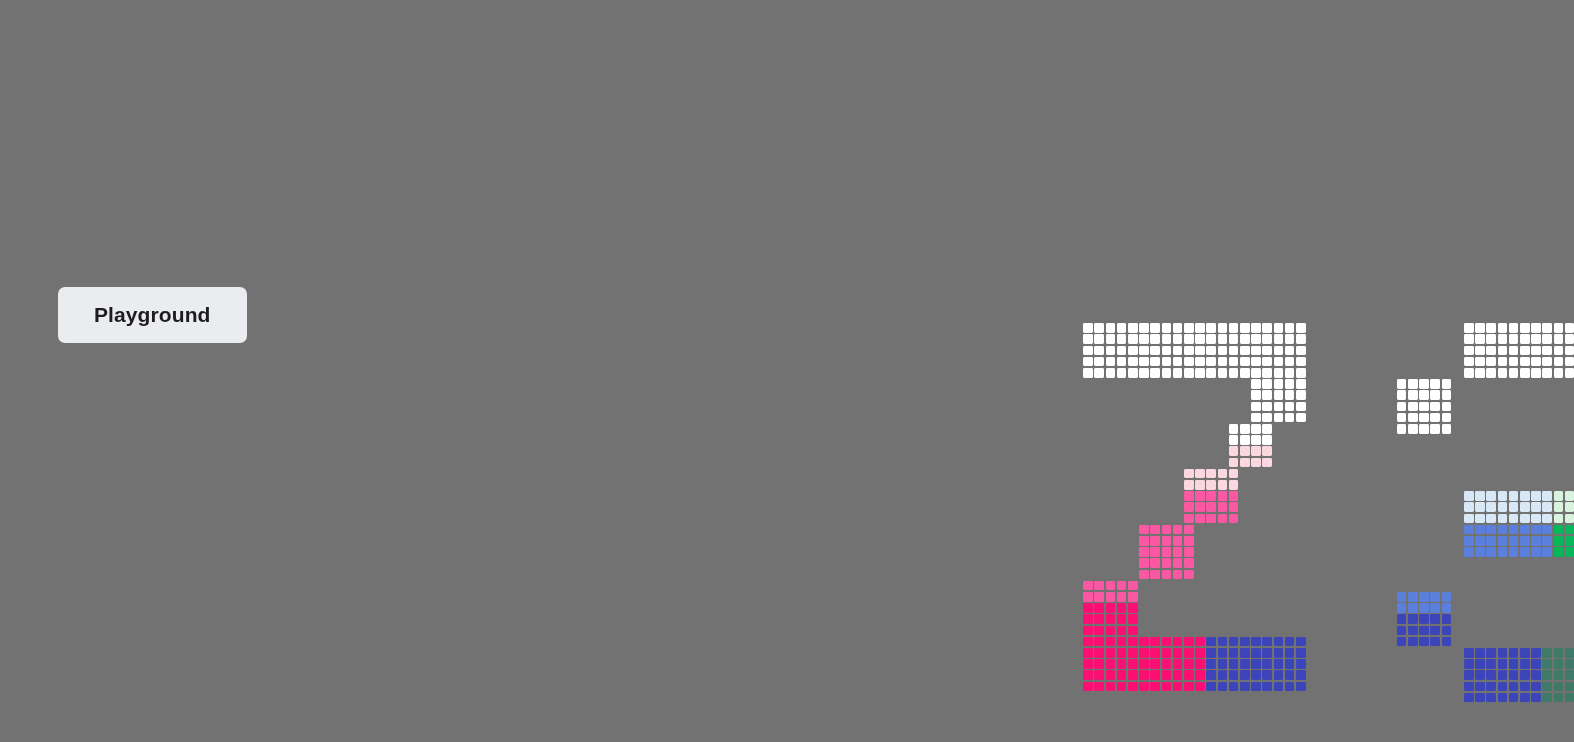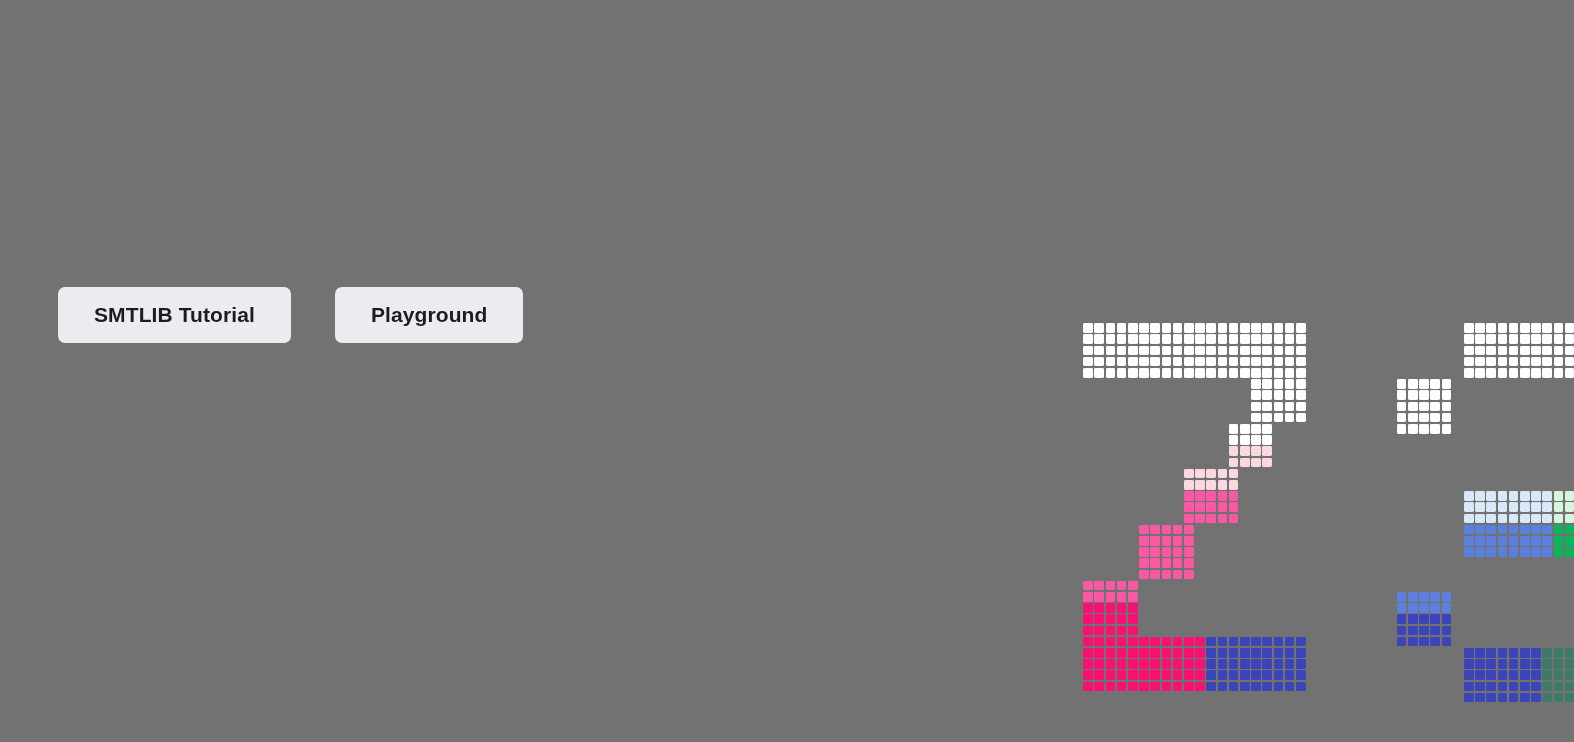--- a/index.html
+++ b/index.html
@@ -87,21 +87,20 @@
   }
 </style>
 </head>
 <body>
 
 <div id="hero">
 
   <div id="hero-text">
 
     <div id="cta-row">
-      <button class="cta-button">SMTLIB Tutorial</button>
       <button class="cta-button">Playground</button>
     </div>
   </div>
 
   <div id="logo-wrap">
       <div class="glyph">
         <div class="pxcell" style="left: 67.2px; top: 67.2px; width: 9.6px; height: 9.6px; background: rgb(255, 255, 255);"></div>
         <div class="pxcell" style="left: 78.4px; top: 67.2px; width: 9.6px; height: 9.6px; background: rgb(255, 255, 255);"></div>
         <div class="pxcell" style="left: 89.6px; top: 67.2px; width: 9.6px; height: 9.6px; background: rgb(255, 255, 255);"></div>
         <div class="pxcell" style="left: 100.8px; top: 67.2px; width: 9.6px; height: 9.6px; background: rgb(255, 255, 255);"></div>

